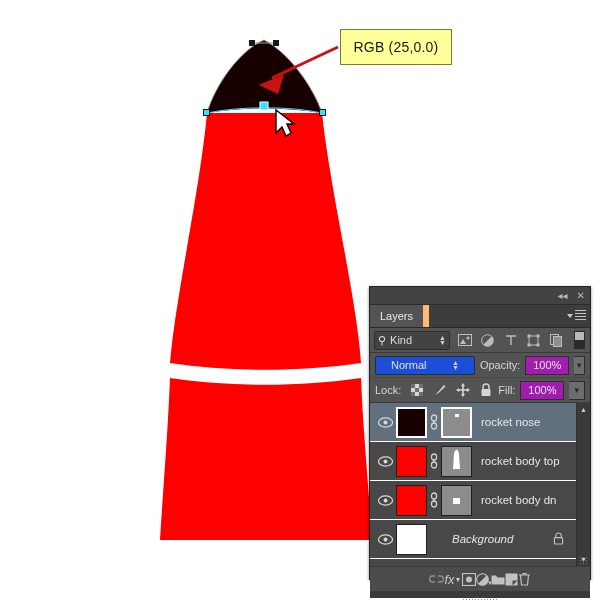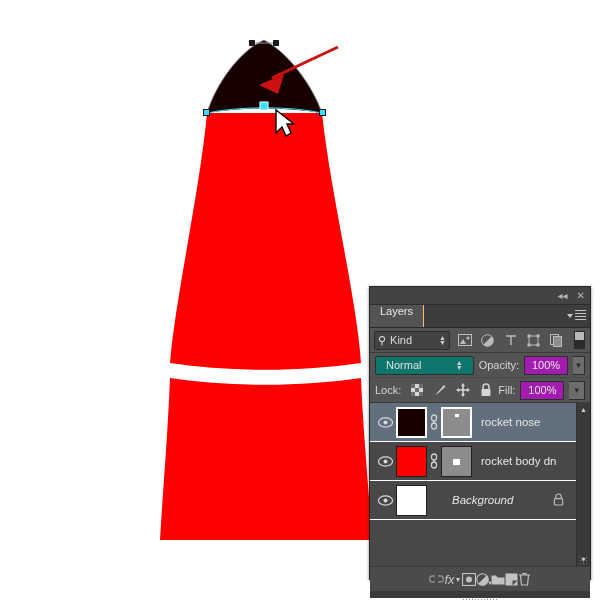--- a/index.html
+++ b/index.html
@@ -51,22 +51,22 @@
   .topbar-btn { color: #b8b8b8; font-size: 10px; line-height: 10px; cursor: pointer; }
 
   .tabrow {
     height: 22px; background: #2f2f2f;
     display: flex; align-items: stretch;
     border-bottom: 1px solid #2a2a2a;
     position: relative;
   }
   .tab {
     background: #535353; color: #e8e8e8;
-    padding: 0 10px; display: flex; 
-    font-size: 11px; border-right: 1px solid #fdba74;
+    padding: 0 10px; display: flex; align-items: center;
+    font-size: 11px; border-right: 6px solid #fdba74;
   }
   .tab-filler { flex: 1; background: #3d3d3d; }
   .panel-menu {
     position: absolute; right: 4px; top: 4px;
     width: 16px; height: 13px;
     display: flex; align-items: center; justify-content: flex-end;
     color: #c6c6c6;
   }
   .menu-lines { display: inline-block; }
   .menu-lines i {
@@ -97,22 +97,22 @@
     border: 1px solid #2a2a2a;
   }
 
   .moderow, .lockrow {
     height: 24px; display: flex; align-items: center; padding: 0 5px; gap: 5px;
     background: #535353;
   }
   .moderow { border-bottom: 1px solid #4a4a4a; }
   .lockrow { border-bottom: 1px solid #3a3a3a; }
   .blend-select {
-    width: 105px; height: 17px; background: #0f766e; border: 1px solid #2d2d2d;
-    border-radius: 2px; display: flex; align-items: center; padding: 0 10px;
+    width: 105px; height: 17px; background: #1d4ed8; border: 1px solid #2d2d2d;
+    border-radius: 2px; display: flex; align-items: center; padding: 0 15px;
     color: #e0e0e0; font-size: 11px;
   }
   .lbl { font-size: 11px; color: #d6d6d6; }
   .numbox {
     height: 17px; min-width: 36px; background: #a21caf; border: 1px solid #2d2d2d;
     display: flex; align-items: center; justify-content: center;
     color: #e6e6e6; font-size: 11px; padding: 0 3px;
   }
   .numcaret {
     width: 15px; height: 17px; background: #6d6d6d; border: 1px solid #2d2d2d; border-left: none;
@@ -202,20 +202,23 @@
     <rect x="260" y="102" width="8" height="8" fill="#33e0ff" stroke="#ffffff" stroke-width="1"></rect>
 
     <line x1="338" y1="47" x2="272" y2="78" stroke="#cc1111" stroke-width="3"></line>
     <polygon points="259,85 284,74 278,94" fill="#cc1111"></polygon>
 
     <g>
       <polygon points="276,110 276,133 282,127 286,136 291,133 287,124 294,124" fill="#ffffff" stroke="#000000" stroke-width="1.4"></polygon>
     </g>
   </svg>
 
+  <div class="callout">
+    <span>RGB (25,0.0)</span>
+  </div>
 
   <div class="panel">
 
     <div class="panel-topbar">
       <span class="topbar-btn">◂◂</span>
       <span class="topbar-btn">✕</span>
     </div>
 
     <div class="tabrow">
       <div class="tab">
@@ -336,37 +339,59 @@
               <rect x="2.5" y="9" width="5" height="6" rx="2.5" fill="none" stroke="#d0d0d0" stroke-width="1.3"></rect>
               <line x1="5" y1="6" x2="5" y2="10" stroke="#d0d0d0" stroke-width="1.3"></line>
             </svg>
         </span>
         <span class="mask sel-outline">
           <span style="position:absolute;left:12px;top:5px;width:4px;height:3px;background:#ffffff;"></span>
         </span>
         <span class="layername">rocket nose</span>
       </div>
 
-
       <div class="layerrow">
         <span class="eye">
           <svg width="15" height="11" viewBox="0 0 15 11">
               <ellipse cx="7.5" cy="5.5" rx="7" ry="4.6" fill="none" stroke="#d8d8d8" stroke-width="1.1"></ellipse>
               <circle cx="7.5" cy="5.5" r="2" fill="#d8d8d8"></circle>
             </svg>
         </span>
         <span class="thumb" style="background:#ff0000"></span>
         <span class="linkicon">
           <svg width="10" height="16" viewBox="0 0 10 16">
               <rect x="2.5" y="1" width="5" height="6" rx="2.5" fill="none" stroke="#d0d0d0" stroke-width="1.3"></rect>
               <rect x="2.5" y="9" width="5" height="6" rx="2.5" fill="none" stroke="#d0d0d0" stroke-width="1.3"></rect>
               <line x1="5" y1="6" x2="5" y2="10" stroke="#d0d0d0" stroke-width="1.3"></line>
             </svg>
         </span>
         <span class="mask">
+          <svg width="29" height="29" viewBox="0 0 29 29" style="position:absolute;left:0;top:0;">
+              <path d="M12,7 C12,4 14.5,2.5 14.5,2.5 C14.5,2.5 17,4 17,7 L18,22 L11,22 Z" fill="#ffffff"></path>
+            </svg>
+        </span>
+        <span class="layername">rocket body top</span>
+      </div>
+
+      <div class="layerrow">
+        <span class="eye">
+          <svg width="15" height="11" viewBox="0 0 15 11">
+              <ellipse cx="7.5" cy="5.5" rx="7" ry="4.6" fill="none" stroke="#d8d8d8" stroke-width="1.1"></ellipse>
+              <circle cx="7.5" cy="5.5" r="2" fill="#d8d8d8"></circle>
+            </svg>
+        </span>
+        <span class="thumb" style="background:#ff0000"></span>
+        <span class="linkicon">
+          <svg width="10" height="16" viewBox="0 0 10 16">
+              <rect x="2.5" y="1" width="5" height="6" rx="2.5" fill="none" stroke="#d0d0d0" stroke-width="1.3"></rect>
+              <rect x="2.5" y="9" width="5" height="6" rx="2.5" fill="none" stroke="#d0d0d0" stroke-width="1.3"></rect>
+              <line x1="5" y1="6" x2="5" y2="10" stroke="#d0d0d0" stroke-width="1.3"></line>
+            </svg>
+        </span>
+        <span class="mask">
           <span style="position:absolute;left:11px;top:12px;width:7px;height:6px;background:#ffffff;"></span>
         </span>
         <span class="layername">rocket body dn</span>
       </div>
 
       <div class="layerrow">
         <span class="eye">
           <svg width="15" height="11" viewBox="0 0 15 11">
               <ellipse cx="7.5" cy="5.5" rx="7" ry="4.6" fill="none" stroke="#d8d8d8" stroke-width="1.1"></ellipse>
               <circle cx="7.5" cy="5.5" r="2" fill="#d8d8d8"></circle>

